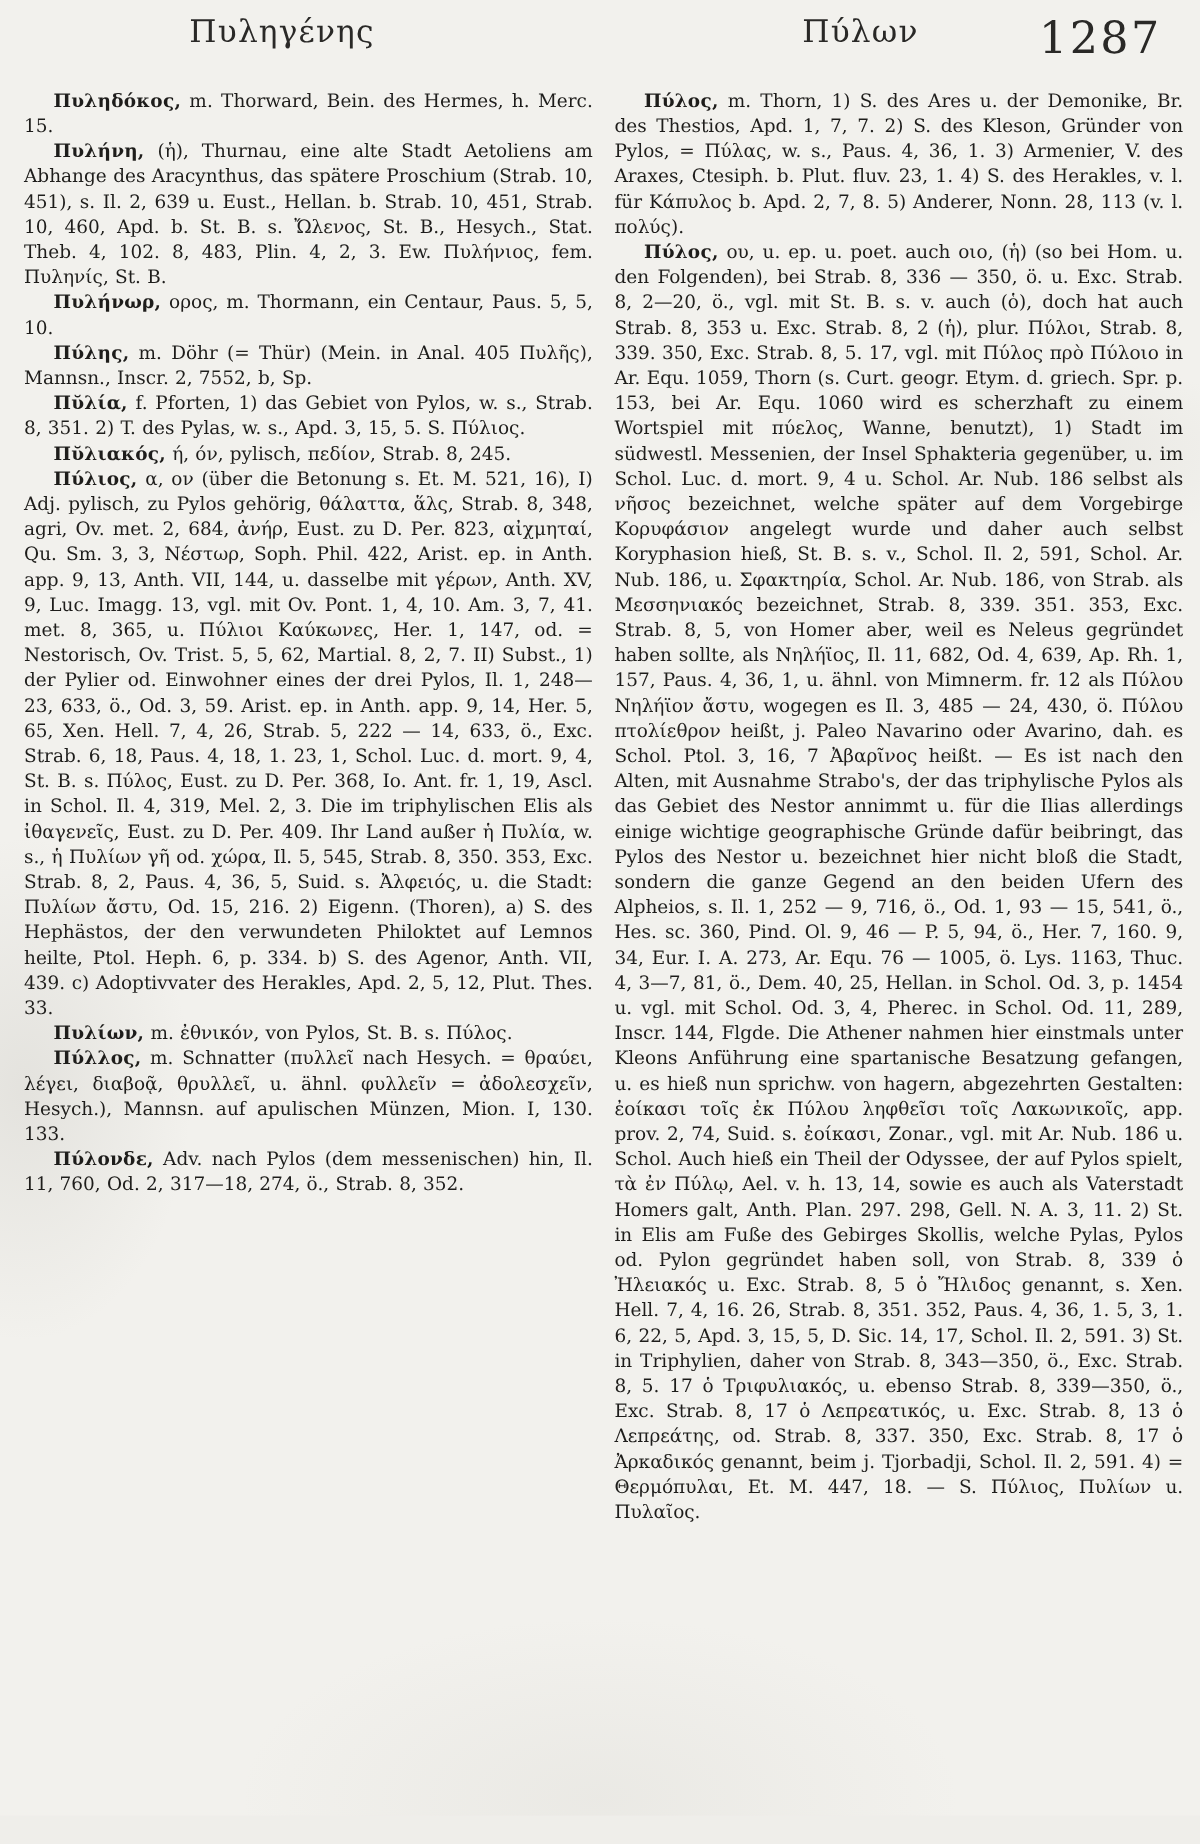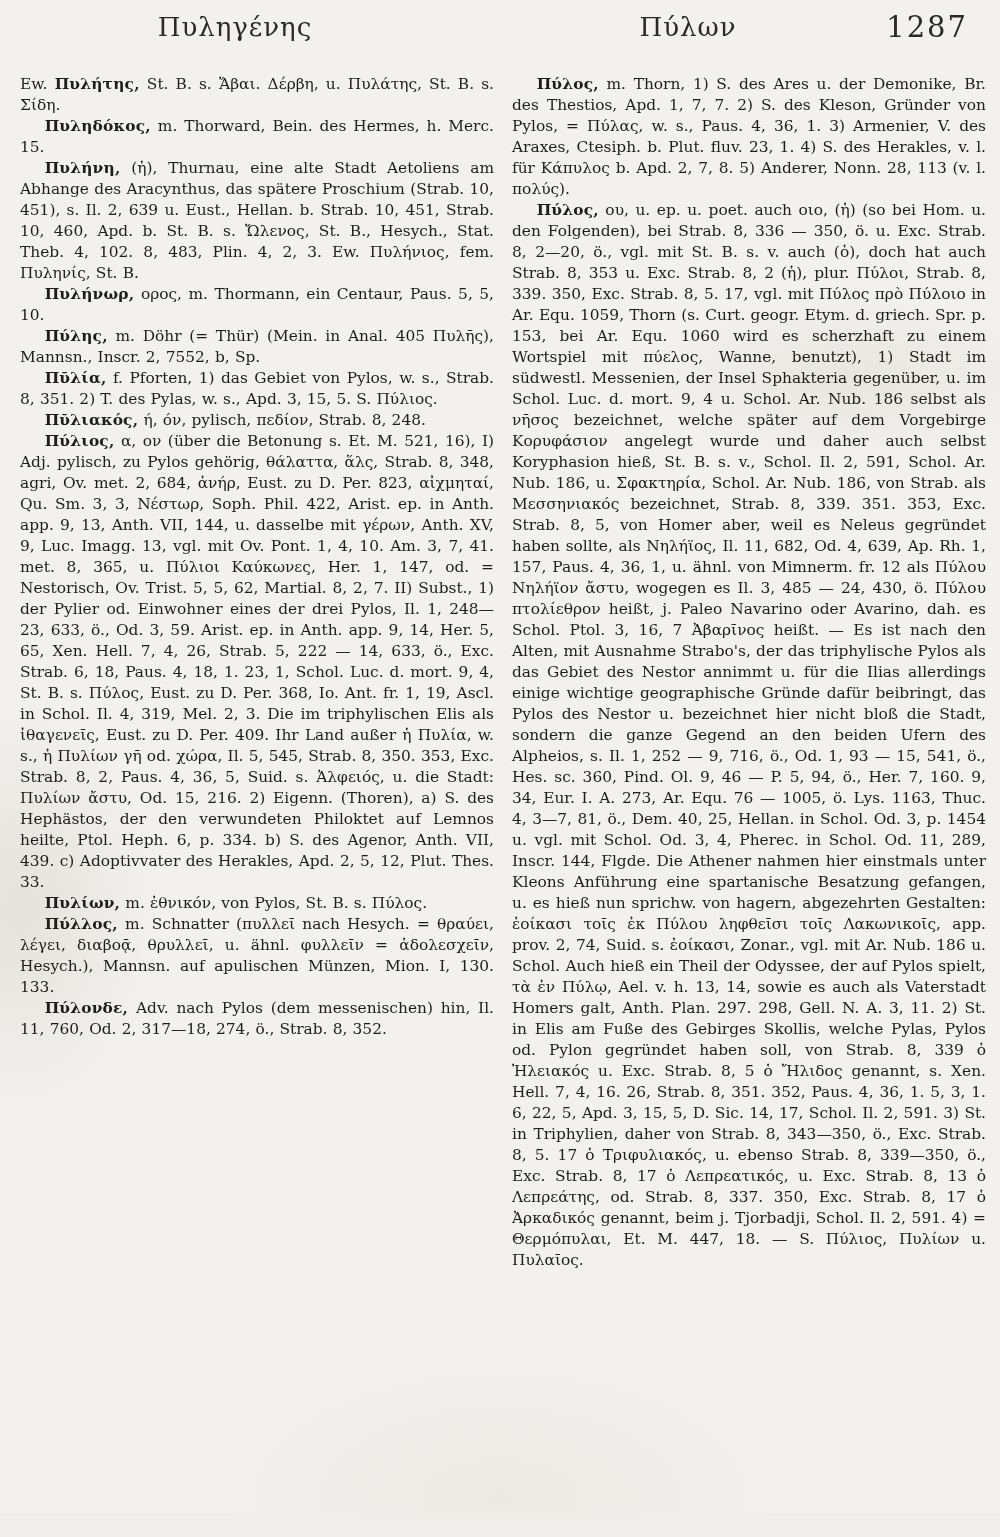--- a/index.html
+++ b/index.html
@@ -17,23 +17,23 @@
       radial-gradient(ellipse 400px 200px at 50% 99%, rgba(190,188,180,.15), transparent 75%),
       #f2f1ed;
   }
   .header{
     position:relative;height:58px;padding-top:12px;
   }
   .htitle{
     position:absolute;top:12px;font-size:26px;letter-spacing:1px;color:#2a2927;
   }
   .htitle.left{left:0;width:470px;text-align:center;}
-  .htitle.right{left:508px;width:360px;text-align:center;}
+  .htitle.right{left:537px;width:360px;text-align:center;}
   .pagenum{
-    position:absolute;top:10px;right:32px;font-size:29px;letter-spacing:2px;color:#2a2927;margin-left:34px;
+    position:absolute;top:10px;right:32px;font-size:37px;letter-spacing:2px;color:#2a2927;margin-left:34px;
   }
   .cols{
     display:flex;gap:18px;padding:4px 12px 0 20px;
   }
   .col{width:474px;}
   p.entry{
     margin:0;font-size:15.4px;line-height:21px;text-align:justify;
     text-indent:1.6em;word-spacing:.02em;
   }
   p.entry.no-indent{text-indent:0;}
@@ -46,27 +46,26 @@
 
   <div class="header">
     <span class="htitle left">Πυληγένης</span>
     <span class="htitle right">Πύλων</span>
     <span class="pagenum">1287</span>
   </div>
 
   <div class="cols">
 
     <div class="col">
-      <p class="entry no-indent"><span>Ew. </span><b>Πυλήτης,</b><span> St. B. s. Ἄβαι. Δέρβη, u. Πυλάτης, St. B. s. Σίδη.</span></p>
       <p class="entry"><b>Πυληδόκος,</b><span> m. Thorward, Bein. des Hermes, h. Merc. 15.</span></p>
       <p class="entry"><b>Πυλήνη,</b><span> (ἡ), Thurnau, eine alte Stadt Aetoliens am Abhange des Aracynthus, das spätere Proschium (Strab. 10, 451), s. Il. 2, 639 u. Eust., Hellan. b. Strab. 10, 451, Strab. 10, 460, Apd. b. St. B. s. Ὤλενος, St. B., Hesych., Stat. Theb. 4, 102. 8, 483, Plin. 4, 2, 3.  Ew. Πυλήνιος, fem. Πυληνίς, St. B.</span></p>
       <p class="entry"><b>Πυλήνωρ,</b><span> ορος, m. Thormann, ein Centaur, Paus. 5, 5, 10.</span></p>
       <p class="entry"><b>Πύλης,</b><span> m. Döhr (= Thür) (Mein. in Anal. 405 Πυλῆς), Mannsn., Inscr. 2, 7552, b, Sp.</span></p>
       <p class="entry"><b>Πῠλία,</b><span> f. Pforten, 1) das Gebiet von Pylos, w. s., Strab. 8, 351.  2) T. des Pylas, w. s., Apd. 3, 15, 5.  S. Πύλιος.</span></p>
-      <p class="entry"><b>Πῠλιακός,</b><span> ή, όν, pylisch, πεδίον, Strab. 8, 248.</span></p>
+      <p class="entry"><b>Πῠλιακός,</b><span> ή, όν, pylisch, πεδίον, Strab. 8, 245.</span></p>
       <p class="entry"><b>Πύλιος,</b><span> α, ον (über die Betonung s. Et. M. 521, 16), I) Adj. pylisch, zu Pylos gehörig, θάλαττα, ἅλς, Strab. 8, 348, agri, Ov. met. 2, 684, ἀνήρ, Eust. zu D. Per. 823, αἰχμηταί, Qu. Sm. 3, 3, Νέστωρ, Soph. Phil. 422, Arist. ep. in Anth. app. 9, 13, Anth. VII, 144, u. dasselbe mit γέρων, Anth. XV, 9, Luc. Imagg. 13, vgl. mit Ov. Pont. 1, 4, 10. Am. 3, 7, 41. met. 8, 365, u. Πύλιοι Καύκωνες, Her. 1, 147, od. = Nestorisch, Ov. Trist. 5, 5, 62, Martial. 8, 2, 7.  II) Subst., 1) der Pylier od. Einwohner eines der drei Pylos, Il. 1, 248—23, 633, ö., Od. 3, 59. Arist. ep. in Anth. app. 9, 14, Her. 5, 65, Xen. Hell. 7, 4, 26, Strab. 5, 222 — 14, 633, ö., Exc. Strab. 6, 18, Paus. 4, 18, 1. 23, 1, Schol. Luc. d. mort. 9, 4, St. B. s. Πύλος, Eust. zu D. Per. 368, Io. Ant. fr. 1, 19, Ascl. in Schol. Il. 4, 319, Mel. 2, 3.  Die im triphylischen Elis als ἰθαγενεῖς, Eust. zu D. Per. 409.  Ihr Land außer ἡ Πυλία, w. s., ἡ Πυλίων γῆ od. χώρα, Il. 5, 545, Strab. 8, 350. 353, Exc. Strab. 8, 2, Paus. 4, 36, 5, Suid. s. Ἀλφειός, u. die Stadt: Πυλίων ἄστυ, Od. 15, 216.  2) Eigenn. (Thoren), a) S. des Hephästos, der den verwundeten Philoktet auf Lemnos heilte, Ptol. Heph. 6, p. 334.  b) S. des Agenor, Anth. VII, 439.  c) Adoptivvater des Herakles, Apd. 2, 5, 12, Plut. Thes. 33.</span></p>
       <p class="entry"><b>Πυλίων,</b><span> m. ἐθνικόν, von Pylos, St. B. s. Πύλος.</span></p>
       <p class="entry"><b>Πύλλος,</b><span> m. Schnatter (πυλλεῖ nach Hesych. = θραύει, λέγει, διαβοᾷ, θρυλλεῖ, u. ähnl. φυλλεῖν = ἀδολεσχεῖν, Hesych.), Mannsn. auf apulischen Münzen, Mion. I, 130. 133.</span></p>
       <p class="entry"><b>Πύλονδε,</b><span> Adv. nach Pylos (dem messenischen) hin, Il. 11, 760, Od. 2, 317—18, 274, ö., Strab. 8, 352.</span></p>
     </div>
 
     <div class="col">
       <p class="entry"><b>Πύλος,</b><span> m. Thorn, 1) S. des Ares u. der Demonike, Br. des Thestios, Apd. 1, 7, 7.  2) S. des Kleson, Gründer von Pylos, = Πύλας, w. s., Paus. 4, 36, 1.  3) Armenier, V. des Araxes, Ctesiph. b. Plut. fluv. 23, 1.  4) S. des Herakles, v. l. für Κάπυλος b. Apd. 2, 7, 8.  5) Anderer, Nonn. 28, 113 (v. l. πολύς).</span></p>
       <p class="entry"><b>Πύλος,</b><span> ου, u. ep. u. poet. auch οιο, (ἡ) (so bei Hom. u. den Folgenden), bei Strab. 8, 336 — 350, ö. u. Exc. Strab. 8, 2—20, ö., vgl. mit St. B. s. v. auch (ὁ), doch hat auch Strab. 8, 353 u. Exc. Strab. 8, 2 (ἡ), plur. Πύλοι, Strab. 8, 339. 350, Exc. Strab. 8, 5. 17, vgl. mit Πύλος πρὸ Πύλοιο in Ar. Equ. 1059, Thorn (s. Curt. geogr. Etym. d. griech. Spr. p. 153, bei Ar. Equ. 1060 wird es scherzhaft zu einem Wortspiel mit πύελος, Wanne, benutzt), 1) Stadt im südwestl. Messenien, der Insel Sphakteria gegenüber, u. im Schol. Luc. d. mort. 9, 4 u. Schol. Ar. Nub. 186 selbst als νῆσος bezeichnet, welche später auf dem Vorgebirge Κορυφάσιον angelegt wurde und daher auch selbst Koryphasion hieß, St. B. s. v., Schol. Il. 2, 591, Schol. Ar. Nub. 186, u. Σφακτηρία, Schol. Ar. Nub. 186, von Strab. als Μεσσηνιακός bezeichnet, Strab. 8, 339. 351. 353, Exc. Strab. 8, 5, von Homer aber, weil es Neleus gegründet haben sollte, als Νηλήϊος, Il. 11, 682, Od. 4, 639, Ap. Rh. 1, 157, Paus. 4, 36, 1, u. ähnl. von Mimnerm. fr. 12 als Πύλου Νηλήϊον ἄστυ, wogegen es Il. 3, 485 — 24, 430, ö. Πύλου πτολίεθρον heißt, j. Paleo Navarino oder Avarino, dah. es Schol. Ptol. 3, 16, 7 Ἀβαρῖνος heißt. — Es ist nach den Alten, mit Ausnahme Strabo's, der das triphylische Pylos als das Gebiet des Nestor annimmt u. für die Ilias allerdings einige wichtige geographische Gründe dafür beibringt, das Pylos des Nestor u. bezeichnet hier nicht bloß die Stadt, sondern die ganze Gegend an den beiden Ufern des Alpheios, s. Il. 1, 252 — 9, 716, ö., Od. 1, 93 — 15, 541, ö., Hes. sc. 360, Pind. Ol. 9, 46 — P. 5, 94, ö., Her. 7, 160. 9, 34, Eur. I. A. 273, Ar. Equ. 76 — 1005, ö. Lys. 1163, Thuc. 4, 3—7, 81, ö., Dem. 40, 25, Hellan. in Schol. Od. 3, p. 1454 u. vgl. mit Schol. Od. 3, 4, Pherec. in Schol. Od. 11, 289, Inscr. 144, Flgde.  Die Athener nahmen hier einstmals unter Kleons Anführung eine spartanische Besatzung gefangen, u. es hieß nun sprichw. von hagern, abgezehrten Gestalten: ἐοίκασι τοῖς ἐκ Πύλου ληφθεῖσι τοῖς Λακωνικοῖς, app. prov. 2, 74, Suid. s. ἐοίκασι, Zonar., vgl. mit Ar. Nub. 186 u. Schol.  Auch hieß ein Theil der Odyssee, der auf Pylos spielt, τὰ ἐν Πύλῳ, Ael. v. h. 13, 14, sowie es auch als Vaterstadt Homers galt, Anth. Plan. 297. 298, Gell. N. A. 3, 11.  2) St. in Elis am Fuße des Gebirges Skollis, welche Pylas, Pylos od. Pylon gegründet haben soll, von Strab. 8, 339 ὁ Ἠλειακός u. Exc. Strab. 8, 5 ὁ Ἤλιδος genannt, s. Xen. Hell. 7, 4, 16. 26, Strab. 8, 351. 352, Paus. 4, 36, 1. 5, 3, 1. 6, 22, 5, Apd. 3, 15, 5, D. Sic. 14, 17, Schol. Il. 2, 591.  3) St. in Triphylien, daher von Strab. 8, 343—350, ö., Exc. Strab. 8, 5. 17 ὁ Τριφυλιακός, u. ebenso Strab. 8, 339—350, ö., Exc. Strab. 8, 17 ὁ Λεπρεατικός, u. Exc. Strab. 8, 13 ὁ Λεπρεάτης, od. Strab. 8, 337. 350, Exc. Strab. 8, 17 ὁ Ἀρκαδικός genannt, beim j. Tjorbadji, Schol. Il. 2, 591.  4) = Θερμόπυλαι, Et. M. 447, 18. — S. Πύλιος, Πυλίων u. Πυλαῖος.</span></p>
     </div>

